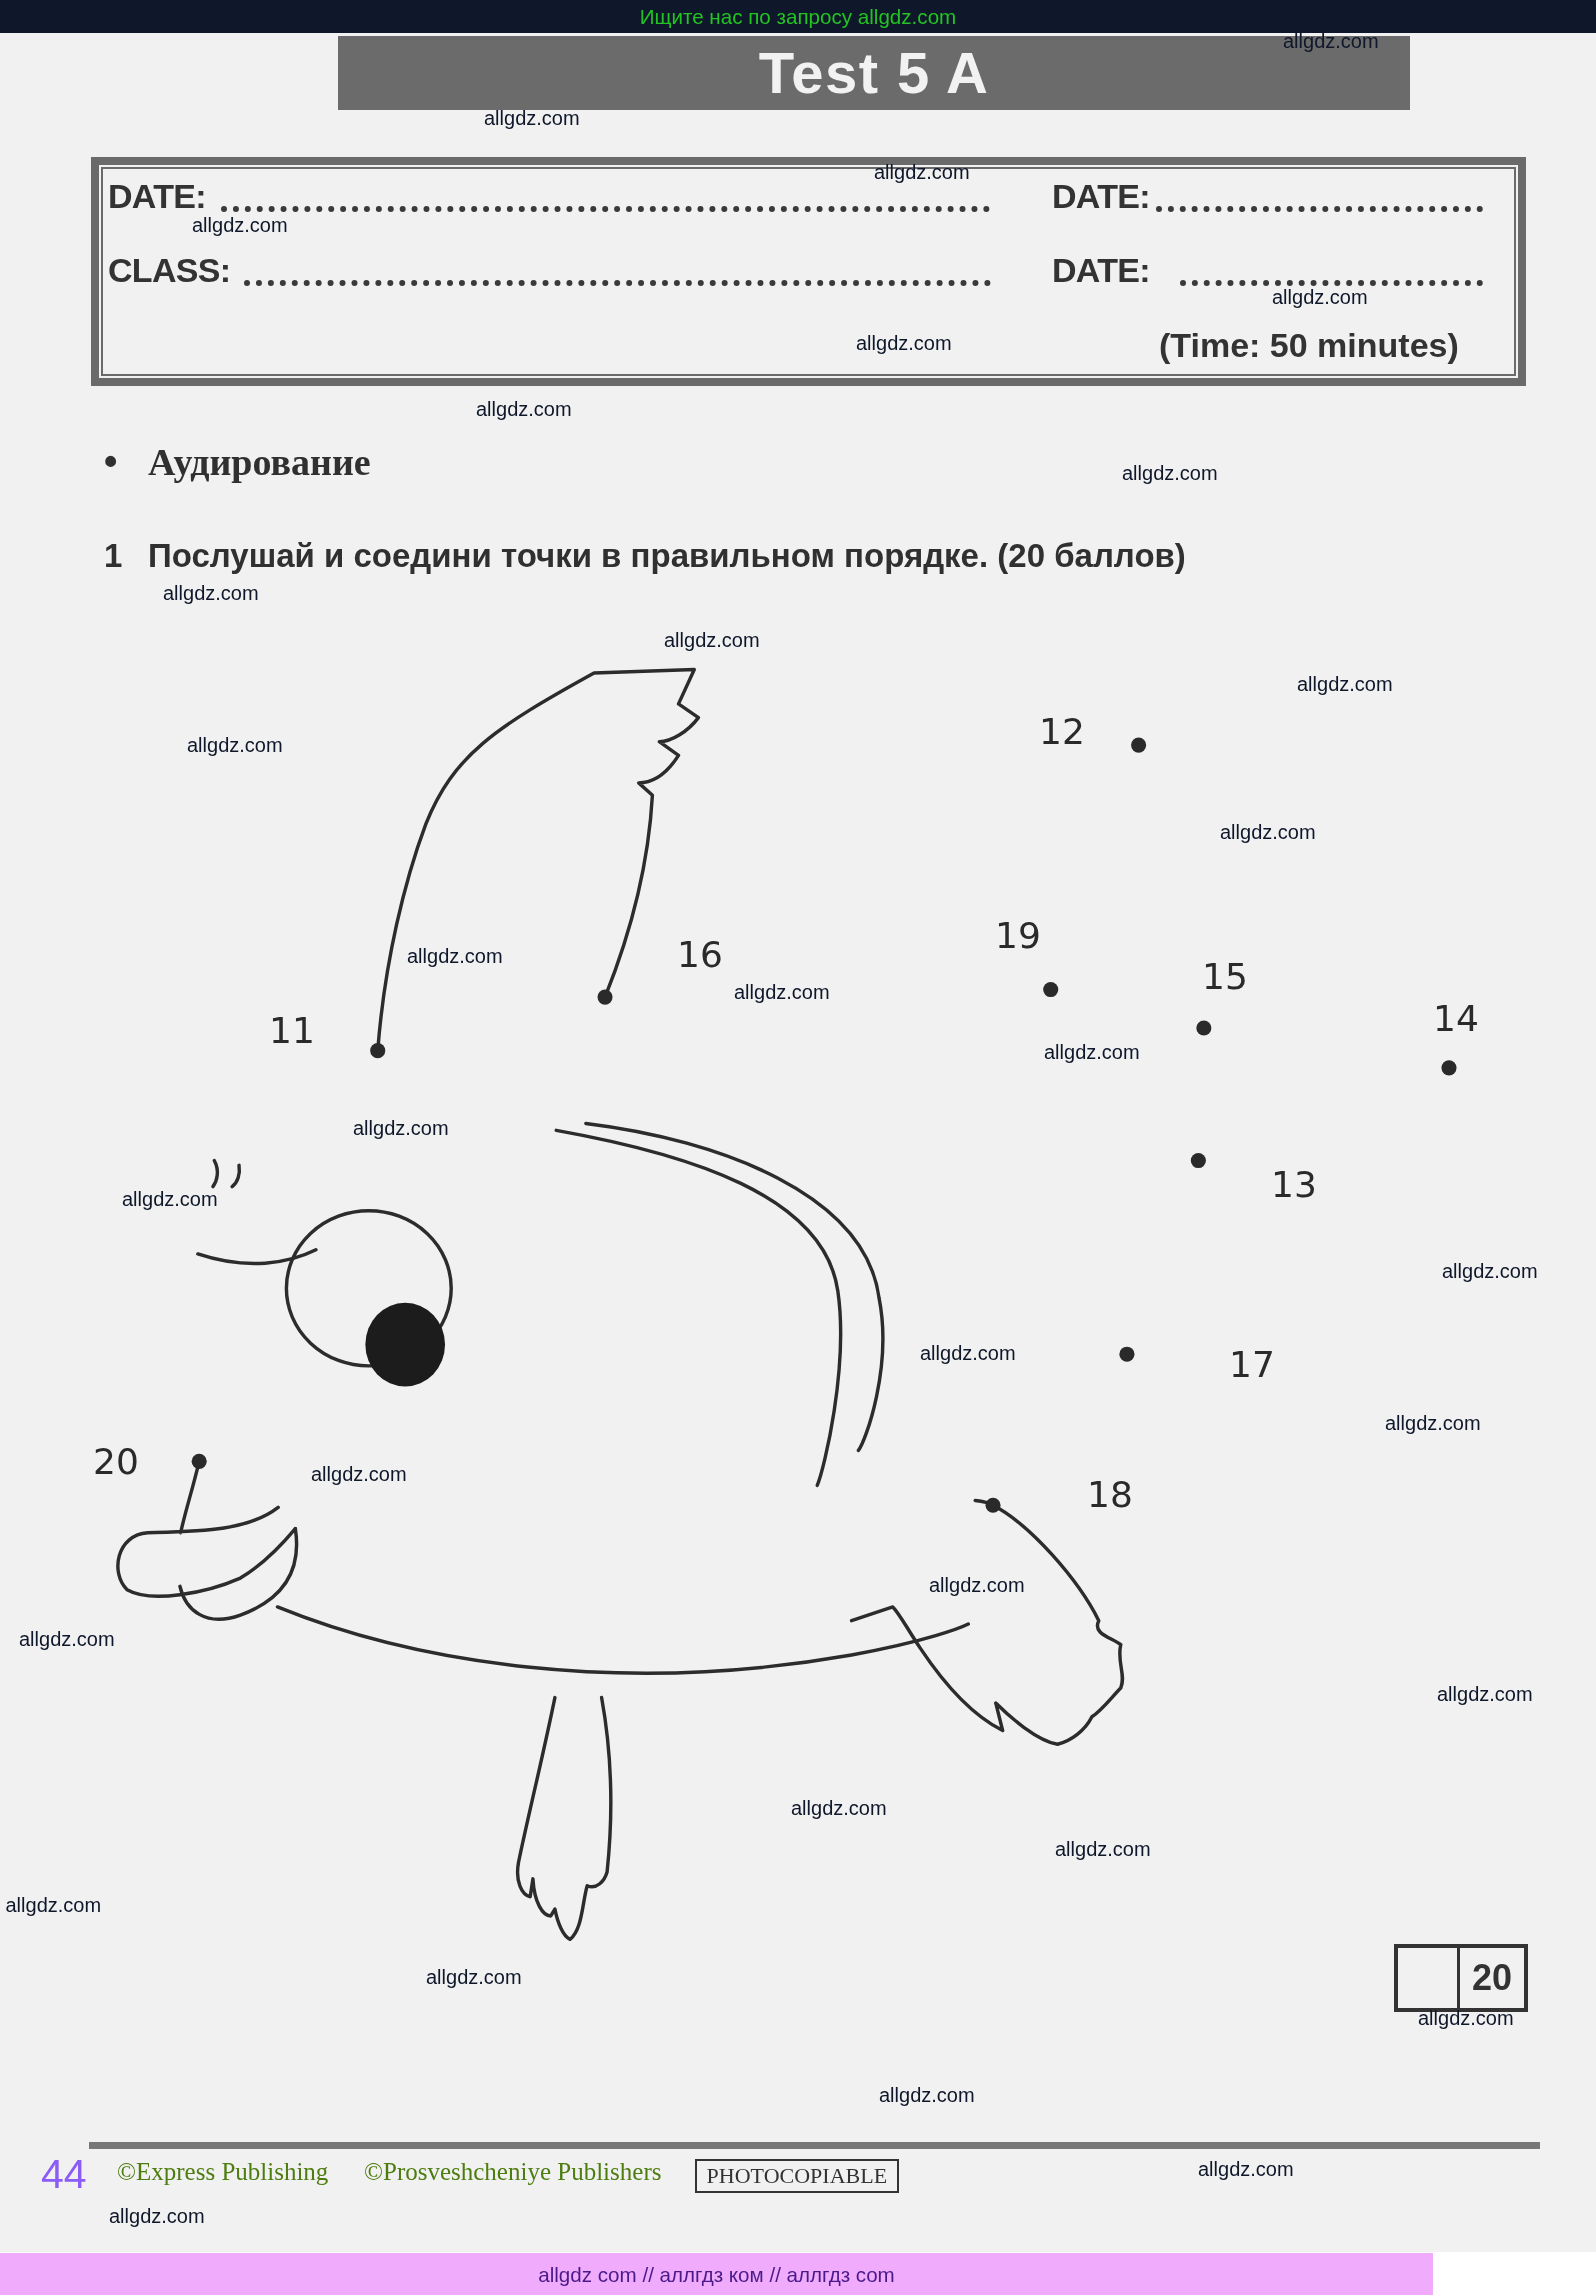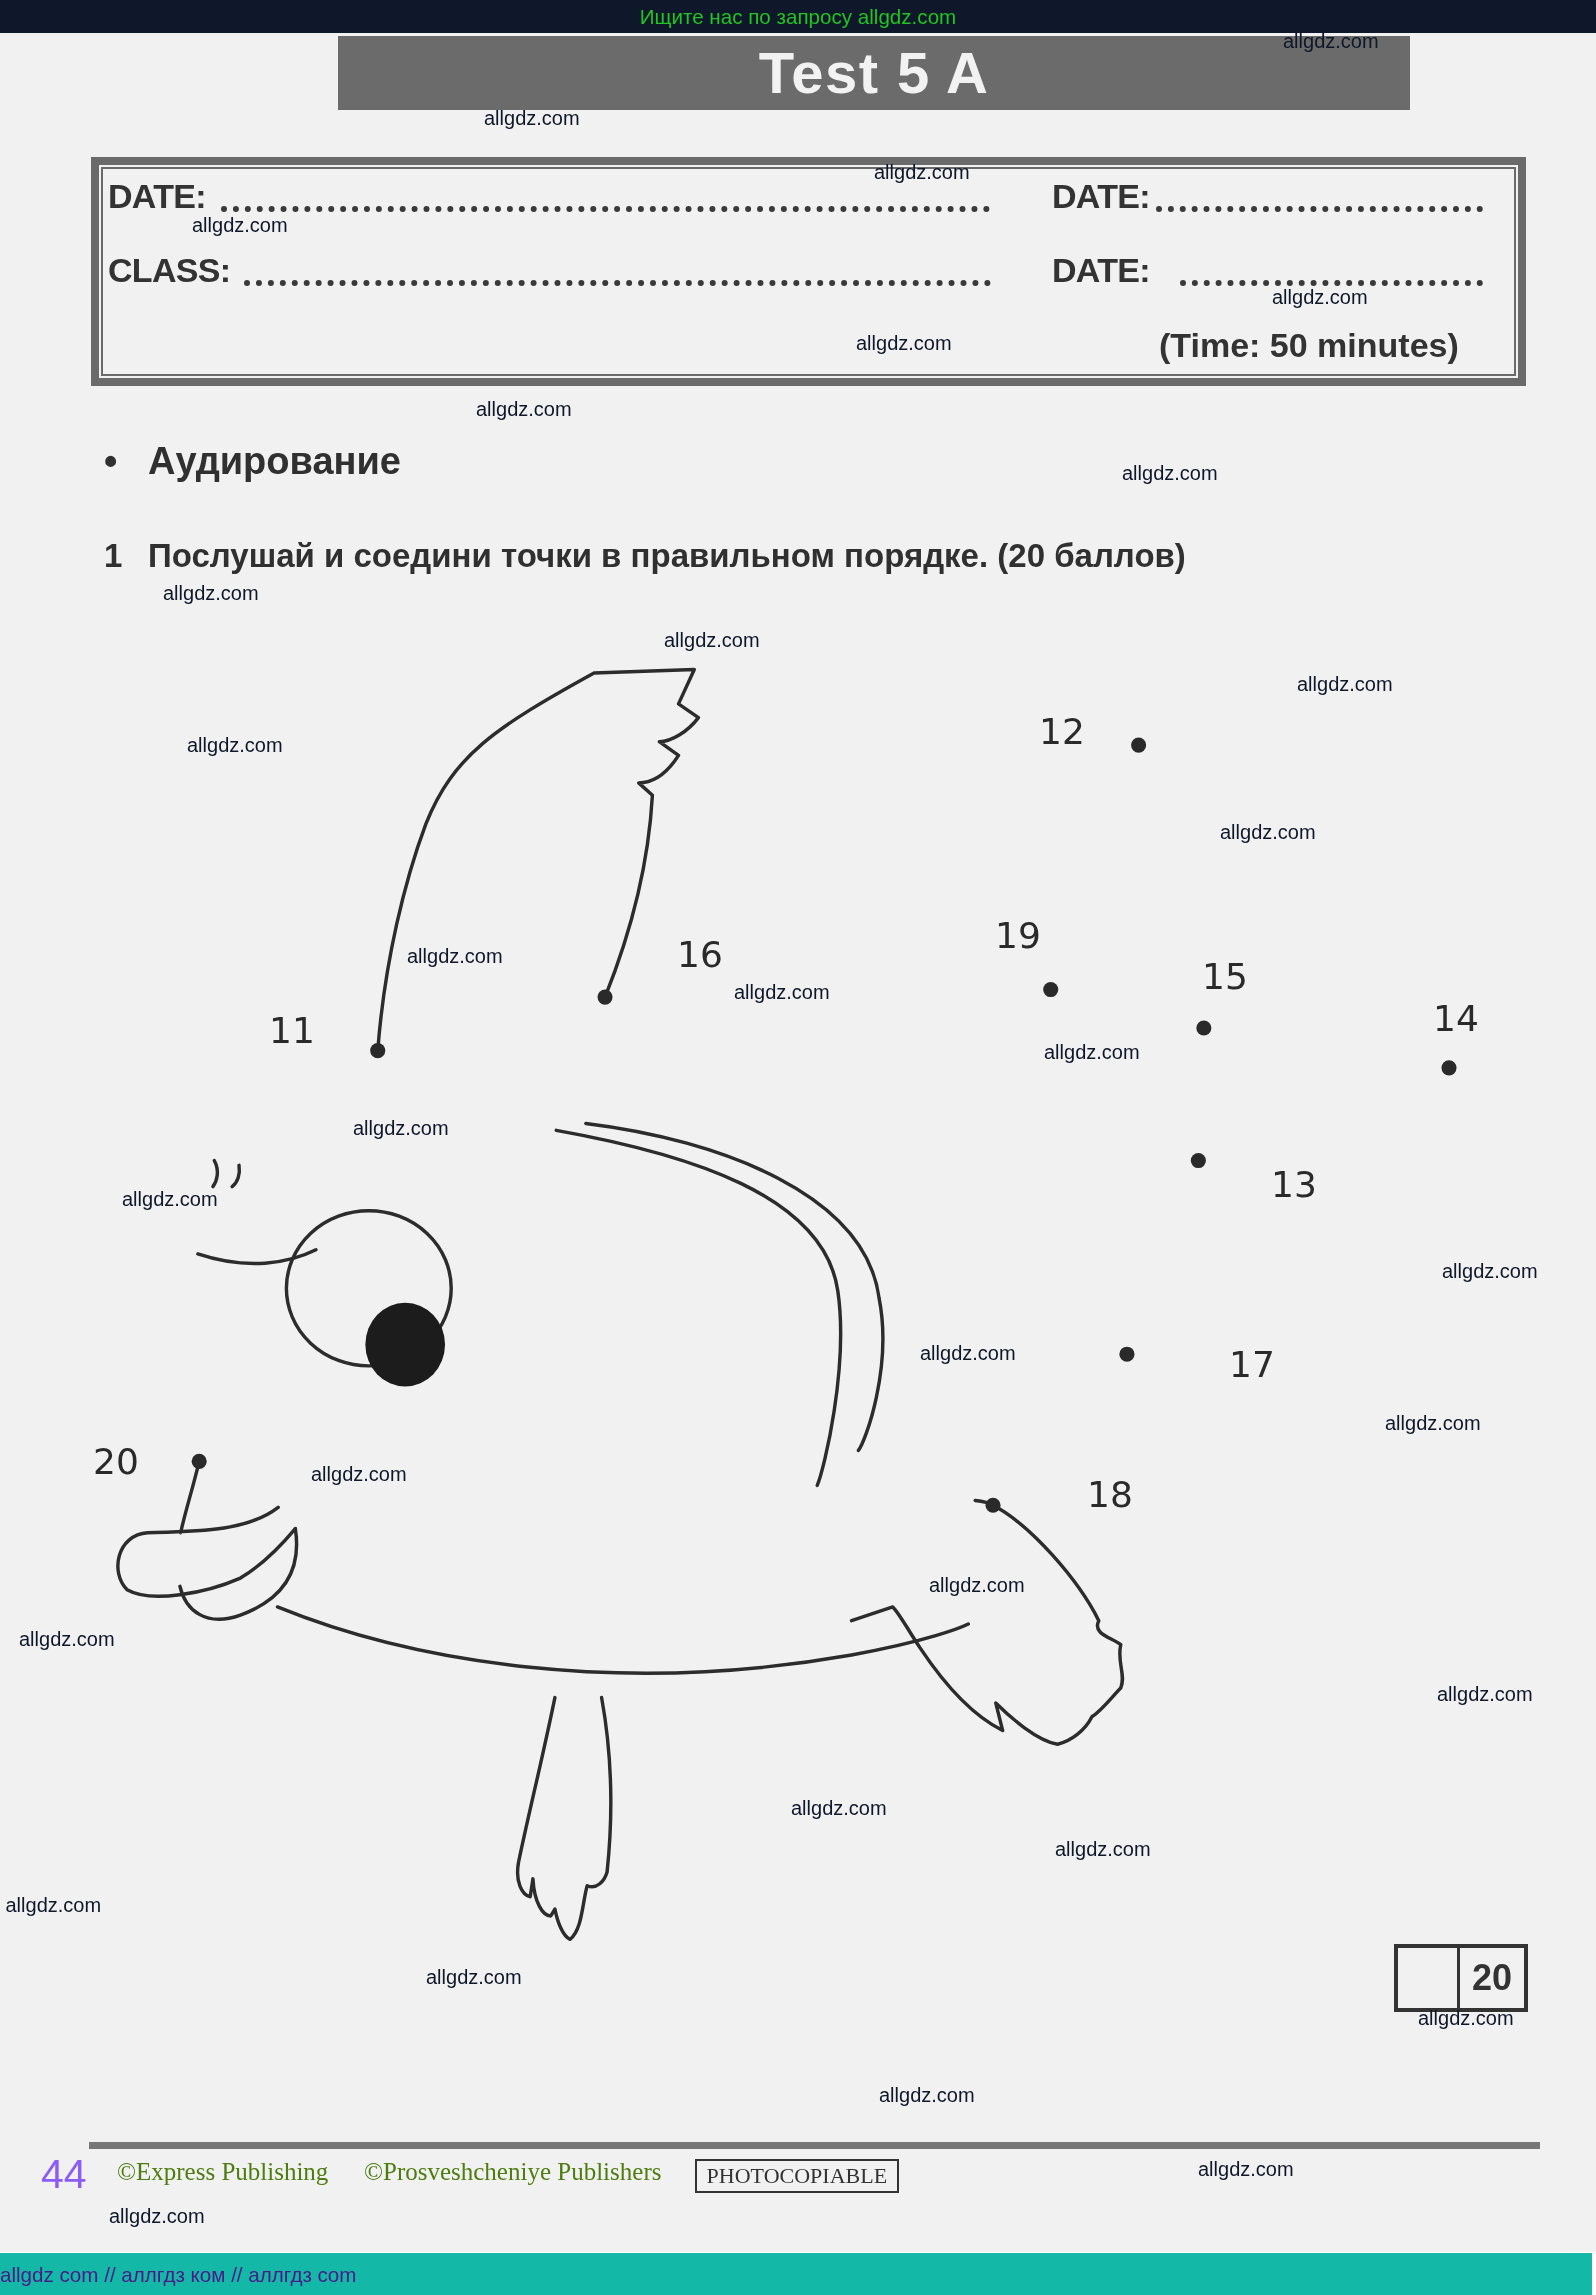--- a/index.html
+++ b/index.html
@@ -11,23 +11,23 @@
   .page {
     position:absolute; left:0; top:33px; width:1596px; height:2219px;
     background:#f1f1f1;
   }
   .top-banner {
     position:absolute; left:0; top:0; width:1596px; height:33px;
     text-align:center; line-height:33px; font-size:20.6px; color:#22c322;
     background:#0f172a;
   }
   .bottom-banner {
-    position:absolute; left:0; top:2253px; width:1592px; height:43px;
-    text-align:left; line-height:43px; font-size:20.6px; color:#4b1a8a;
-    background:#14b8a6;
+    position:absolute; left:0; top:2253px; width:1433px; height:43px;
+    text-align:center; line-height:43px; font-size:20.6px; color:#4b1a8a;
+    background:#f0abfc;
   }
   .title-bar {
     position:absolute; left:338px; top:36px; width:1072px; height:74px;
     background:#6b6b6b; color:#f2f2f2; text-align:center;
     font-weight:bold; font-size:58px; line-height:74px; letter-spacing:1.4px;
   }
   .info-box {
     position:absolute; left:91px; top:157px; width:1419px; height:213px;
     border:8.2px solid #6a6a6a; outline:2.1px solid #6a6a6a; outline-offset:-12.4px;
   }
@@ -68,21 +68,21 @@
 <div class="dots" style="left:221px; top:199px; width:769px;"></div>
 <span class="info-label" style="left:1052px; top:177px;">DATE:</span>
 <div class="dots" style="left:1156px; top:199px; width:327px;"></div>
 <span class="info-label" style="left:108px; top:251px;">CLASS:</span>
 <div class="dots" style="left:244px; top:273px; width:747px;"></div>
 <span class="info-label" style="left:1052px; top:251px;">DATE:</span>
 <div class="dots" style="left:1180px; top:273px; width:303px;"></div>
 <span class="time" style="left:1159px; top:326px;">(Time: 50 minutes)</span>
 
 <span class="section-head" style="left:104px; top:440px;">•</span>
-<span class="section-head" style="left:148px; top:440px;">Аудирование</span>
+<span class="section-head" style="left:148px; top:440px;font-family:Liberation Serif, serif;">Аудирование</span>
 
 <span class="task" style="left:104px; top:537px;">1</span>
 <span class="task" style="left:148px; top:537px;">Послушай и соедини точки в правильном порядке. (20 баллов)</span>
 
 <svg class="drawing" width="1596" height="2295" viewBox="0 0 2324 3342">
   <g fill="none" stroke="#2c2c2c" stroke-width="5" stroke-linecap="round" stroke-linejoin="round">
 
     <path d="M550,1530 C560,1400 590,1280 620,1200 C660,1100 720,1060 865,980 L1011,975 L988,1025 L1017,1045 C1002,1065 978,1080 960,1080 L988,1100 C972,1125 952,1140 930,1140 L950,1158 C946,1230 930,1330 881,1452"></path>
 
     <path d="M853,1636 C1050,1660 1260,1740 1280,1890 C1300,1990 1260,2100 1250,2112"></path>

